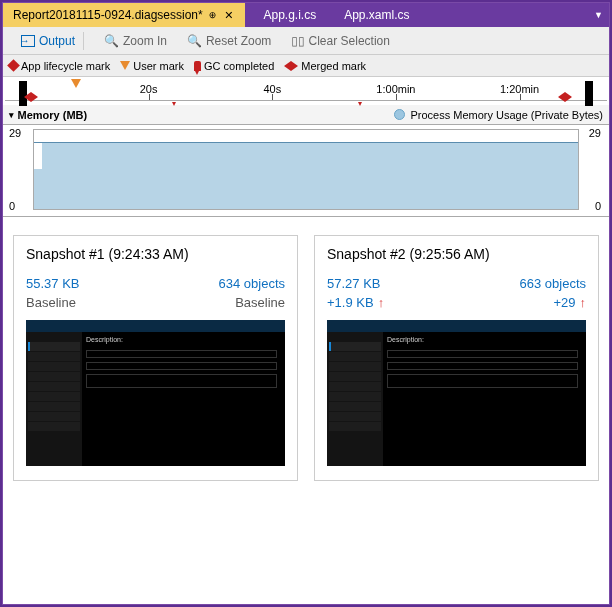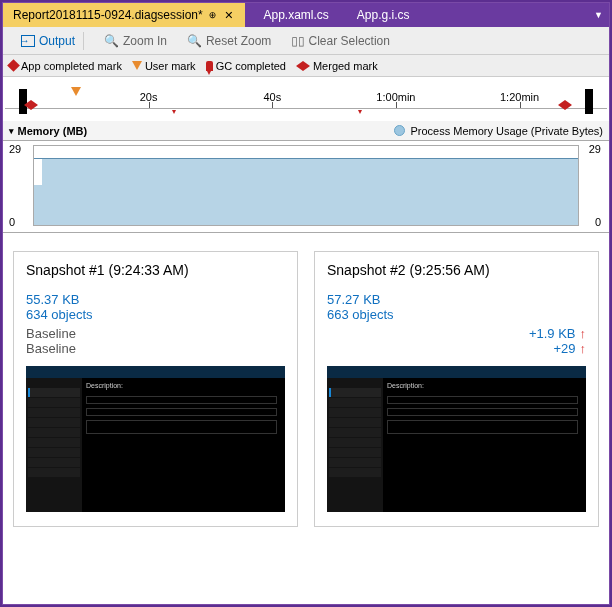--- a/index.html
+++ b/index.html
@@ -28,21 +28,21 @@
   .mark{ display:flex; align-items:center; gap:3px;}
   .diamond{ width:9px; height:9px; transform:rotate(45deg); background:#c42020;}
   .tri{ width:0; height:0; border-left:5px solid transparent; border-right:5px solid transparent; border-top:9px solid #e88b2e;}
   .pin{ width:7px; height:10px; background:#c42020; border-radius:2px 2px 0 0; position:relative;}
   .pin:after{content:"";position:absolute;bottom:-4px;left:1px;width:0;height:0;border-left:2.5px solid transparent;border-right:2.5px solid transparent;border-top:4px solid #c42020;}
   .merged{display:flex;gap:0px;}
   .mtri{width:0;height:0;border-top:5px solid transparent;border-bottom:5px solid transparent;}
   .mtri.l{border-left:7px solid #c42020;} .mtri.r{border-right:7px solid #c42020;}
 
   
-  .ruler{height:20px;position:relative;border-bottom:1px solid #aaa;background:#fff; margin:12px 2px;}
+  .ruler{height:20px;position:relative;border-bottom:1px solid #aaa;background:#fff; margin:4px 2px;}
   .ruler .ticks{position:absolute; left:20px; right:20px; top:0; bottom:0;}
   .rlabel{position:absolute; top:2px; font-size:11px; transform:translateX(-50%);}
   .rmark{position:absolute; bottom:0; width:1px; height:6px; background:#555;}
   .rend{position:absolute; top:0; bottom:-6px; width:8px; background:#000;}
   .rmarker{position:absolute; bottom:-2px; transform:translateX(-50%);}
 
   
   .legendrow{display:flex;align-items:center;height:20px;border-bottom:1px solid #aaa;background:#f4f4f4;font-size:11px;padding:0 6px;justify-content:space-between;}
   .legendrow .left{display:flex;align-items:center;gap:4px;font-weight:600;}
   .legendrow .right{display:flex;align-items:center;gap:5px;padding-left:8px;}
@@ -54,21 +54,21 @@
   .ylab{position:absolute; left:6px; font-size:11px;} .ylab.top{top:2px;} .ylab.bot{bottom:4px;}
   .ylab2{position:absolute; right:8px; font-size:11px;} .ylab2.top{top:2px;} .ylab2.bot{bottom:4px;}
   .plot{position:absolute; left:30px; right:30px; top:4px; bottom:6px; border:1px solid #aaa;}
   .area{position:absolute; left:0; right:0; bottom:0; top:12px; background:#b7d4e6; border-top:1px solid #5a8cae;}
   .area:before{content:"";position:absolute;left:0;top:0;width:8px;height:100%;background:linear-gradient(to top,#b7d4e6 0%, #b7d4e6 60%, #fff 60%, #fff 100%);}
 
   
   .content{padding:18px 10px; display:flex; gap:16px;}
   .card{flex:1; border:1px solid #ccc; background:#fff; padding:10px 12px 14px;}
   .card-title{font-size:14px; margin-bottom:14px;}
-  .card-row{display:flex; justify-content:space-between; margin-bottom:4px; font-size:13px;flex-direction:column;}
+  .card-row{display:flex; justify-content:space-between; margin-bottom:4px; font-size:13px;}
   .kblink{color:#1070c0;}
   .objlink{color:#1070c0;}
   .baseline{color:#555;}
   .delta{color:#1070c0; display:flex; align-items:center; gap:4px; justify-content:flex-end;}
   .arrowup{color:#d73030; font-weight:bold;}
   .thumb{margin-top:10px; height:146px; background:#000; position:relative; overflow:hidden;}
   .thumb .topbar{position:absolute;top:0;left:0;right:0;height:12px;background:#0a2a44;}
   .thumb .side{position:absolute;top:12px;left:0;width:56px;bottom:0;background:#141414;}
   .thumb .main{position:absolute;top:12px;left:56px;right:0;bottom:0;background:#000;}
   .thumb .desc{position:absolute;top:4px;left:4px;color:#ccc;font-size:7px;}
@@ -80,24 +80,24 @@
 <body>
 
 <div class="window">
   <div class="tabbar">
     <div class="tab active">
       <span>Report20181115-0924.diagsession*</span>
       <span class="tabpin">⊕</span>
       <span class="tabclose">✕</span>
     </div>
     <div class="tab">
+      <span>App.g.i.cs</span>
+    </div>
+    <div class="tab">
       <span>App.xaml.cs</span>
-    </div>
-    <div class="tab">
-      <span>App.g.i.cs</span>
     </div>
     <span class="dropdown">▼</span>
   </div>
 
   <div class="toolbar">
     <div class="btn active">
         <span class="outicon"></span>
         <span>Output</span>
       </div>
     <div class="sep"></div>
@@ -111,21 +111,21 @@
       </div>
     <div class="btn">
         <span>▯▯</span>
         <span>Clear Selection</span>
       </div>
   </div>
 
   <div class="sessionbar">
     <span class="mark">
         <span class="diamond"></span>
-        <span>App completed mark</span>
+        <span>App lifecycle mark</span>
       </span>
     <span class="mark">
         <span class="tri"></span>
         <span>User mark</span>
       </span>
     <span class="mark">
         <span class="pin"></span>
         <span>GC completed</span>
       </span>
     <span class="mark">

